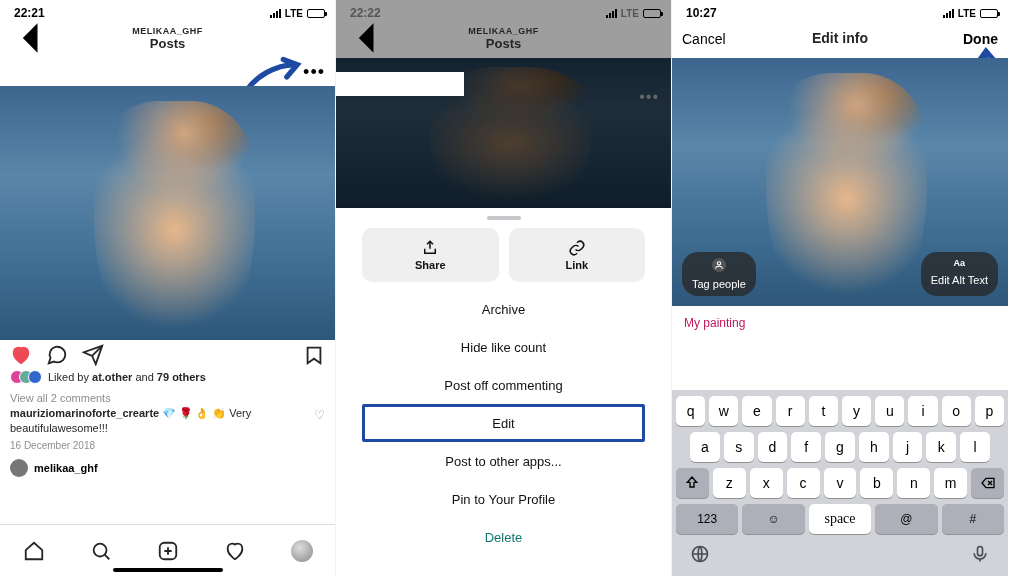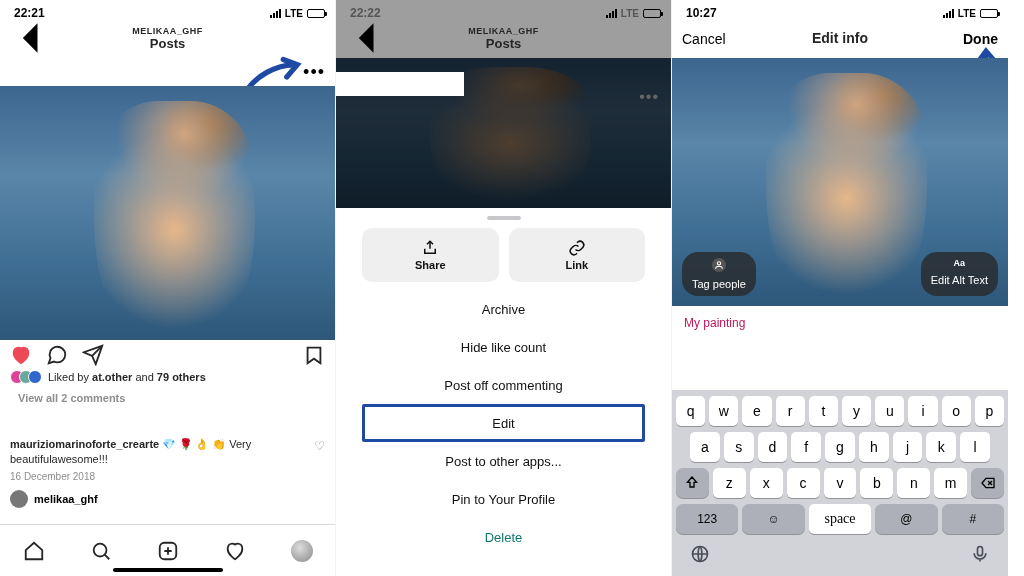--- a/index.html
+++ b/index.html
@@ -35,22 +35,22 @@
   .actions .left{display:flex; gap:14px; align-items:center;}
   .icon { width:22px; height:22px; display:inline-flex; align-items:center; justify-content:center;}
   .icon svg{width:22px;height:22px;stroke:#262626;stroke-width:2;fill:none;}
   .heart-fill svg{fill:#ed4956;stroke:#ed4956;}
   .likes { padding:2px 10px; font-size:11px; color:#262626; display:flex; align-items:center; gap:6px;}
   .avs { display:flex; }
   .avs span{ width:14px;height:14px;border-radius:50%; border:1.5px solid #fff; background:#bbb; margin-left:-5px;}
   .avs span:first-child{margin-left:0;background:#d49;}
   .avs span:nth-child(2){background:#6a9;}
   .avs span:nth-child(3){background:#36c;}
-  .viewc { padding:6px 18px 0; font-size:11px; color:#8e8e8e;font-weight:bold;}
-  .comment { padding:2px 10px 0; font-size:11px; color:#262626; display:flex; align-items:flex-start; justify-content:space-between; gap:8px;margin-top:31px;}
+  .viewc { padding:6px 10px 0; font-size:11px; color:#8e8e8e;}
+  .comment { padding:2px 10px 0; font-size:11px; color:#262626; display:flex; align-items:flex-start; justify-content:space-between; gap:8px;}
   .comment .txt{ line-height:1.35;}
   .comment .heart{ font-size:12px; color:#8e8e8e; padding-top:2px;}
   .date { padding:4px 10px 0; font-size:10px; color:#8e8e8e;}
   .nextline { padding:8px 10px 0; display:flex; align-items:center; gap:6px; font-size:11px; font-weight:600;}
   .nextline .av{width:18px;height:18px;border-radius:50%;background:#777;}
   .tabbar { position:absolute; bottom:0; left:0; right:0; height:52px; border-top:1px solid #dbdbdb; display:flex; align-items:center; justify-content:space-around; background:#fff;}
   .tabbar .icon svg{width:22px;height:22px;}
   .homebar { position:absolute; bottom:4px; left:50%; transform:translateX(-50%); width:110px; height:4px; background:#000; border-radius:3px;}
   .tabbar .prof{ width:22px;height:22px;border-radius:50%;background:radial-gradient(circle at 40% 35%,#ddd,#888);}
   .arrow { position:absolute; pointer-events:none; }
@@ -74,21 +74,21 @@
   .p3 .nav .title{ font-size:14px; font-weight:700;}
   .p3 .painting{ height:248px;}
   .chips { position:absolute; bottom:10px; left:10px; right:10px; display:flex; justify-content:space-between; }
   .chip { background:rgba(40,40,40,.78); color:#fff; font-size:11px; padding:6px 10px; border-radius:16px; display:flex; align-items:center; gap:6px;flex-direction:column;}
   .chip .ci{width:14px;height:14px;border-radius:50%;background:#555;display:inline-flex;align-items:center;justify-content:center;}
   .chip .aa{font-size:9px;font-weight:700;background:none;}
   .cap { padding:10px 12px 6px; font-size:12px; color:#be185d;}
   .kbd { position:absolute; bottom:0; left:0; right:0; background:#d1d3d9; padding:6px 4px 8px; }
   .krow { display:flex; justify-content:center; gap:4px; margin-bottom:6px;}
   .key { background:#fff; border-radius:5px; height:30px; min-width:26px; flex:1; display:flex; align-items:center; justify-content:center; font-size:14px; color:#000; box-shadow:0 1px 0 rgba(0,0,0,.3);}
-  .key.fn{ background:#adb0b8; font-size:12px;border-radius:7px;}
+  .key.fn{ background:#adb0b8; font-size:12px;}
   .key.space{ flex:4.2;font-family:Liberation Serif, serif;}
   .key.wide{ flex:1.2;}
   .krow.r2 { padding:0 14px;}
   .krow.r3 .key{flex:1;}
   .krow.r4 .key{flex:1;}
   .kbot { display:flex; justify-content:space-between; padding:4px 14px 0; color:#4b4e55;}
   .kbot svg{width:20px;height:20px;stroke:#4b4e55;stroke-width:2;fill:none;}
 </style>
 </head>
 <body>

